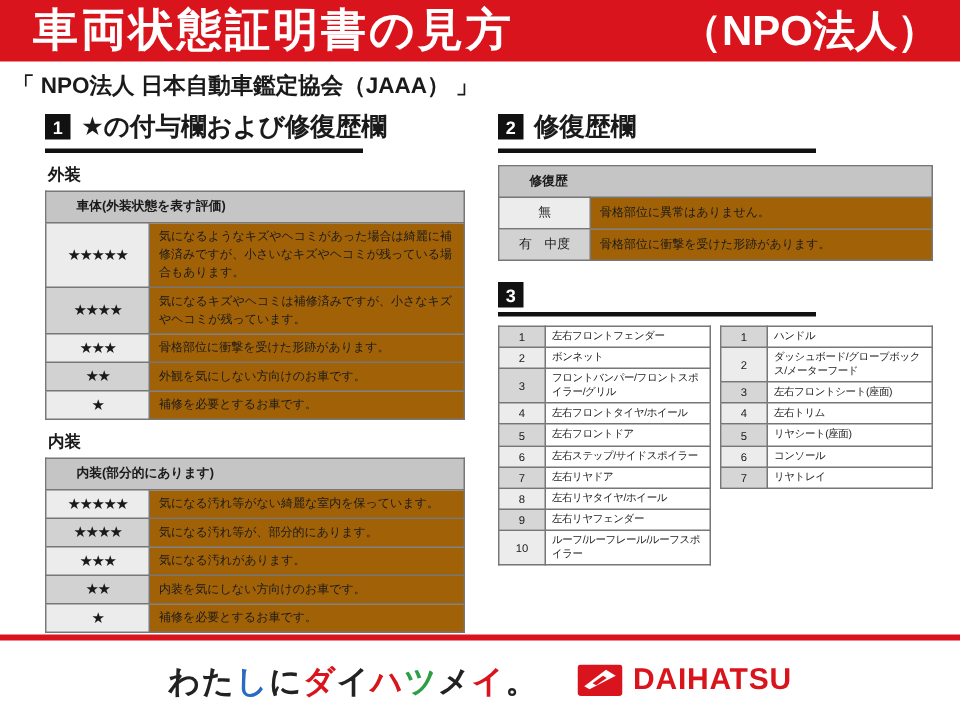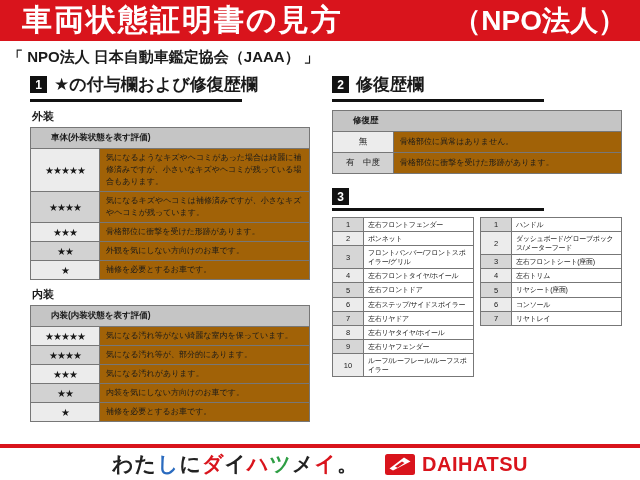--- a/index.html
+++ b/index.html
@@ -26,21 +26,21 @@
   .rate tr:nth-child(even) .stars,.repair tr:nth-child(even) .grade{background:#ececec;}
   .rate tr:nth-child(odd) .stars,.repair tr:nth-child(odd) .grade{background:#d2d2d2;}
   .repair{margin-top:8px;margin-bottom:14px;}
   .pnum{width:26px;text-align:center;font-size:7.5px;padding:2px;}
   .pname{font-size:7px;padding:2px 4px;line-height:1.3;letter-spacing:-0.3px;background:#fff;}
   .parts tr:nth-child(odd) .pnum{background:#d6d6d6;}
   .parts tr:nth-child(even) .pnum{background:#ececec;}
   .parts-wrap{display:flex;gap:6px;align-items:flex-start;}
   .parts-wrap table{flex:1;}
   .footer-line{height:4px;background:#d9141c;flex:none;}
-  .footer{height:32px;flex:none;display:flex;align-items:center;justify-content:center;gap:26px;}
+  .footer{height:53px;flex:none;display:flex;align-items:center;justify-content:center;gap:26px;}
   .slogan{font-size:21px;font-weight:bold;letter-spacing:1px;}
   .brand{display:flex;align-items:center;gap:7px;text-align:center;}
   .brand-word{color:#d9141c;font-size:20px;font-weight:bold;letter-spacing:0.5px;}
 </style>
 </head>
 <body>
 
 <div class="page">
 
   <header class="titlebar">
@@ -84,21 +84,21 @@
               <td class="stars">★</td>
               <td class="desc">補修を必要とするお車です。</td>
             </tr>
       </tbody>
         </table>
 
       <div class="group-label">内装</div>
       <table class="rate">
         <tbody>
             <tr>
-              <th colspan="2">内装(内装状態を表す評価)</th>
+              <th colspan="2">内装(部分的にあります)</th>
             </tr>
         <tr>
               <td class="stars">★★★★★</td>
               <td class="desc">気になる汚れ等がない綺麗な室内を保っています。</td>
             </tr>
         <tr>
               <td class="stars">★★★★</td>
               <td class="desc">気になる汚れ等が、部分的にあります。</td>
             </tr>
         <tr>

